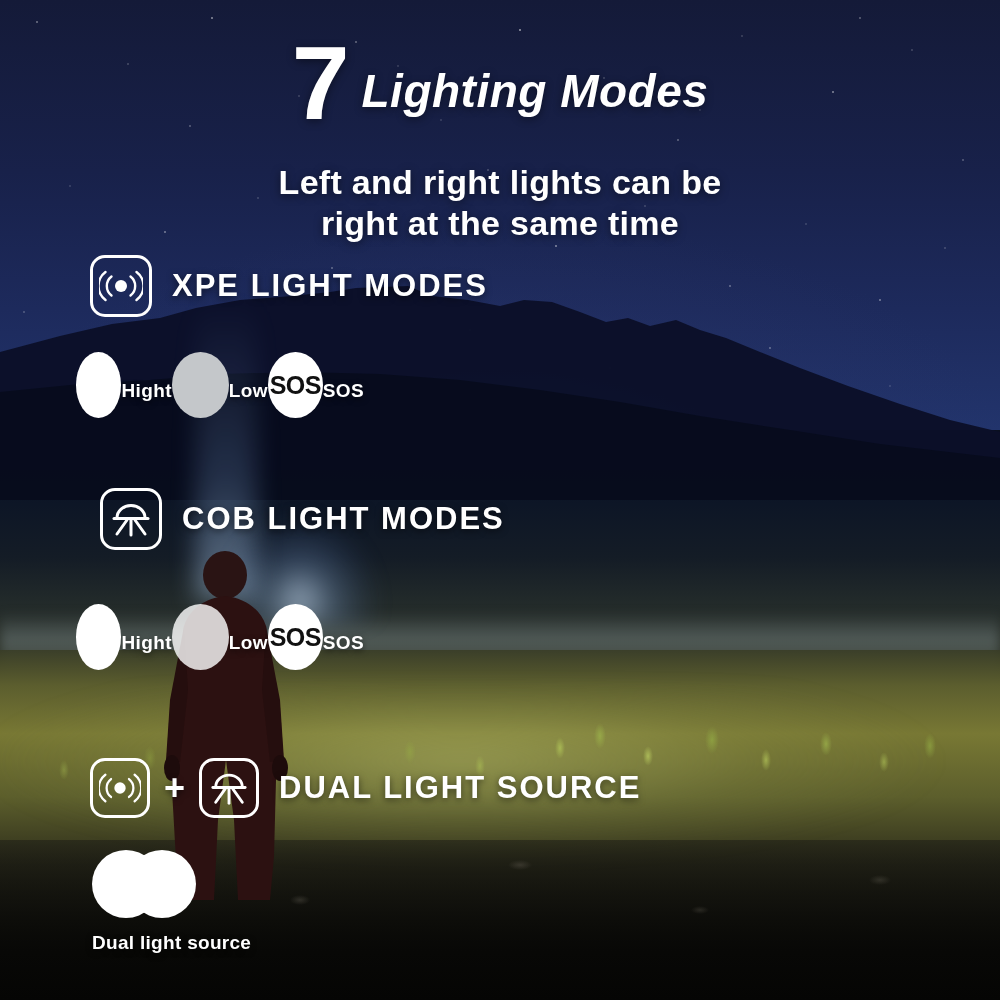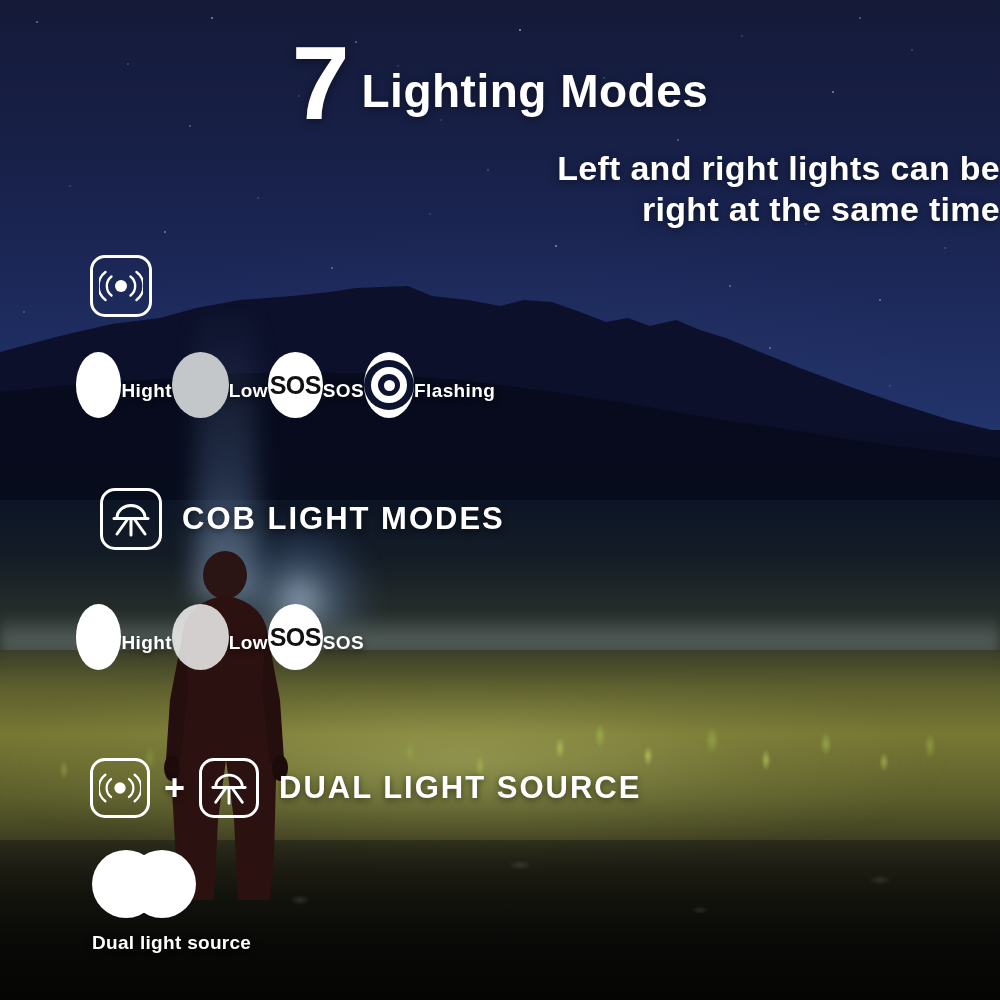--- a/index.html
+++ b/index.html
@@ -145,25 +145,26 @@
   }
   .big-seven {
     font-size:104px; line-height:.92; font-weight:700; color:#fff;
     letter-spacing:-2px;
     text-shadow:0 2px 10px rgba(0,0,0,.45);
   }
   .title-text {
     font-size:46px; font-weight:700; color:#fff; letter-spacing:.5px;
     padding-bottom:14px;
     text-shadow:0 2px 8px rgba(0,0,0,.45);
+    font-style:italic;
   }
 
   .subtitle {
-    position:absolute; left:0; top:148px; width:1000px;
-    text-align:right; color:#fff;
+    position:absolute; left:0; top:162px; width:1000px;
+    text-align:center; color:#fff;
     font-size:34px; font-weight:700; line-height:1.22; letter-spacing:.3px;
     text-shadow:0 2px 8px rgba(0,0,0,.5);
   }
 
   
   .section-head { position:absolute; display:flex; align-items:center; gap:20px; }
   .icon-box {
     width:62px; height:62px; border:3px solid #fff; border-radius:15px;
     display:flex; align-items:center; justify-content:center; flex:0 0 auto;
   }
@@ -286,48 +287,37 @@
     <div class="section-head" style="left:90px; top:255px;">
       <div class="icon-box">
         <svg width="44" height="36" viewBox="0 0 44 36">
           <circle cx="22" cy="18" r="6" fill="#fff"></circle>
           <path d="M12.5,8.5 A12,12 0 0,0 12.5,27.5" stroke="#fff" stroke-width="2.4" fill="none" stroke-linecap="round"></path>
           <path d="M31.5,8.5 A12,12 0 0,1 31.5,27.5" stroke="#fff" stroke-width="2.4" fill="none" stroke-linecap="round"></path>
           <path d="M6.5,4 A17.5,17.5 0 0,0 6.5,32" stroke="#fff" stroke-width="2.4" fill="none" stroke-linecap="round"></path>
           <path d="M37.5,4 A17.5,17.5 0 0,1 37.5,32" stroke="#fff" stroke-width="2.4" fill="none" stroke-linecap="round"></path>
         </svg>
       </div>
+      <span class="section-label">XPE LIGHT MODES</span>
     </div>
 
     <div class="mode-row" style="left:76px; top:352px;">
       <div class="mode-item">
         <div class="mode-dot dot-high"></div>
         <span class="mode-label">Hight</span>
       </div>
       <div class="mode-item">
         <div class="mode-dot dot-low"></div>
         <span class="mode-label">Low</span>
       </div>
       <div class="mode-item">
         <div class="mode-dot dot-sos">
           <span class="sos-text">SOS</span>
         </div>
         <span class="mode-label">SOS</span>
-      </div>
-      <div class="mode-item">
-        <div class="flash-target">
-          <div class="flash-ring2">
-              <div class="flash-ring3">
-                <div class="flash-ring4">
-                  <div class="flash-core"></div>
-                </div>
-              </div>
-            </div>
-        </div>
-        <span class="mode-label">Flashing</span>
       </div>
     </div>
 
     <div class="section-head" style="left:100px; top:488px;">
       <div class="icon-box">
         <svg width="44" height="40" viewBox="0 0 44 40">
           <path d="M8,19 A14,12.5 0 0,1 36,19" stroke="#fff" stroke-width="3" fill="none" stroke-linecap="round"></path>
           <line x1="5" y1="19.5" x2="39" y2="19.5" stroke="#fff" stroke-width="3" stroke-linecap="round"></line>
           <line x1="22" y1="20" x2="22" y2="36" stroke="#fff" stroke-width="3" stroke-linecap="round"></line>
           <line x1="18" y1="21" x2="8" y2="35" stroke="#fff" stroke-width="3" stroke-linecap="round"></line>

